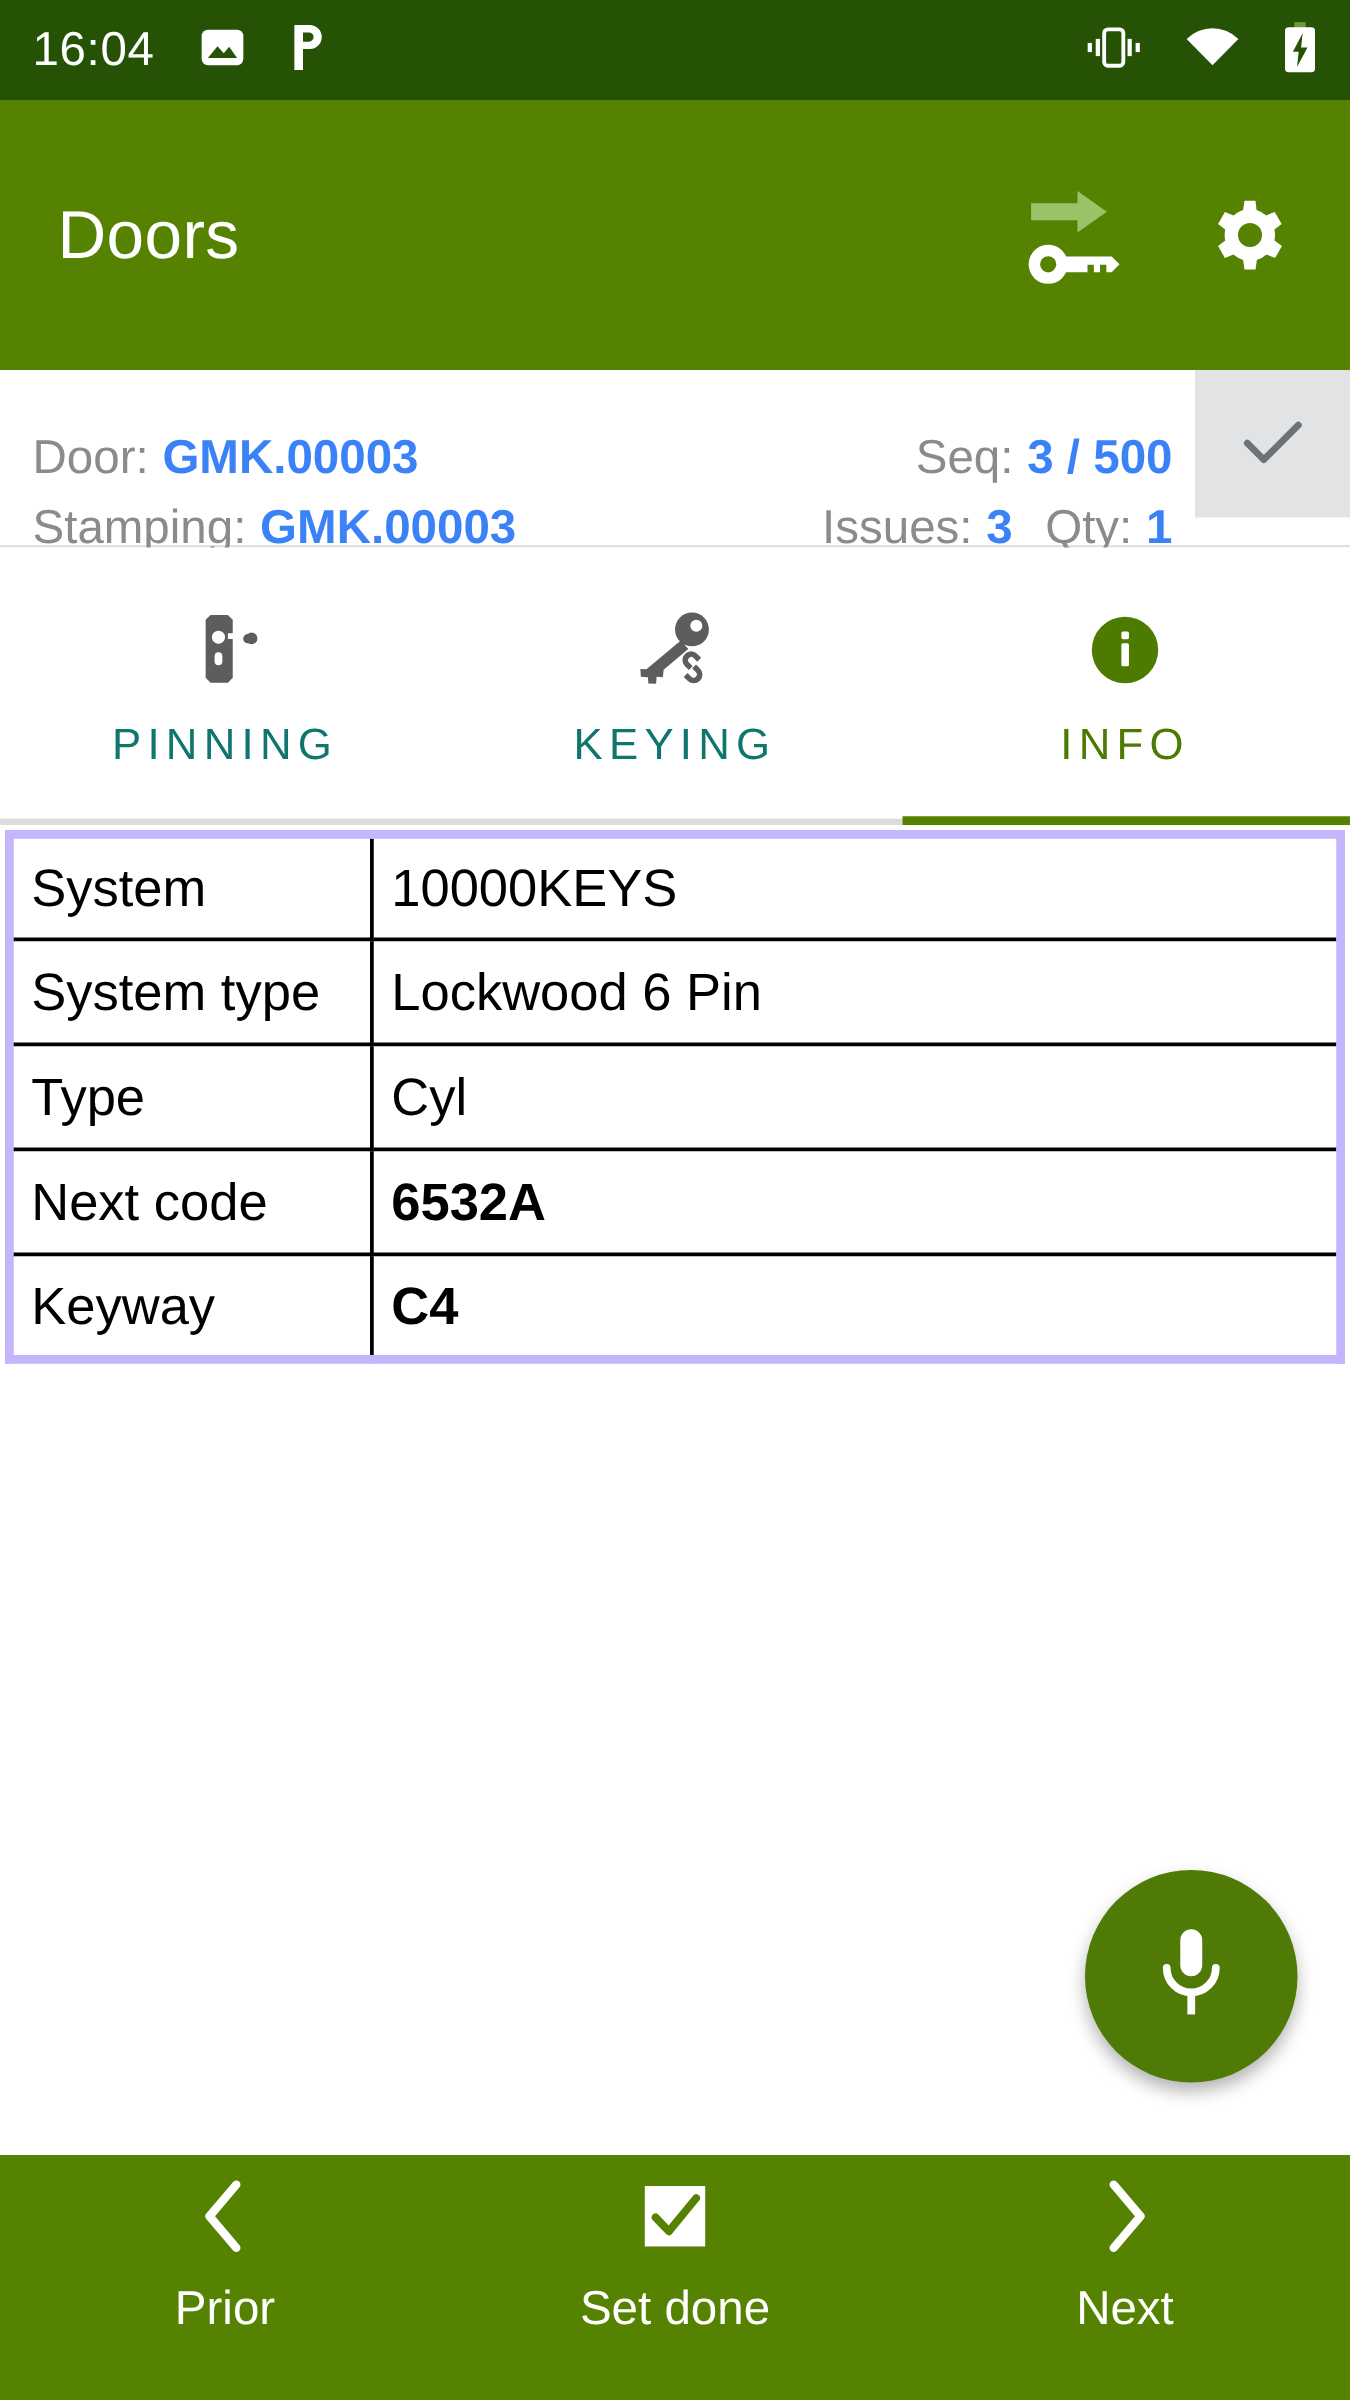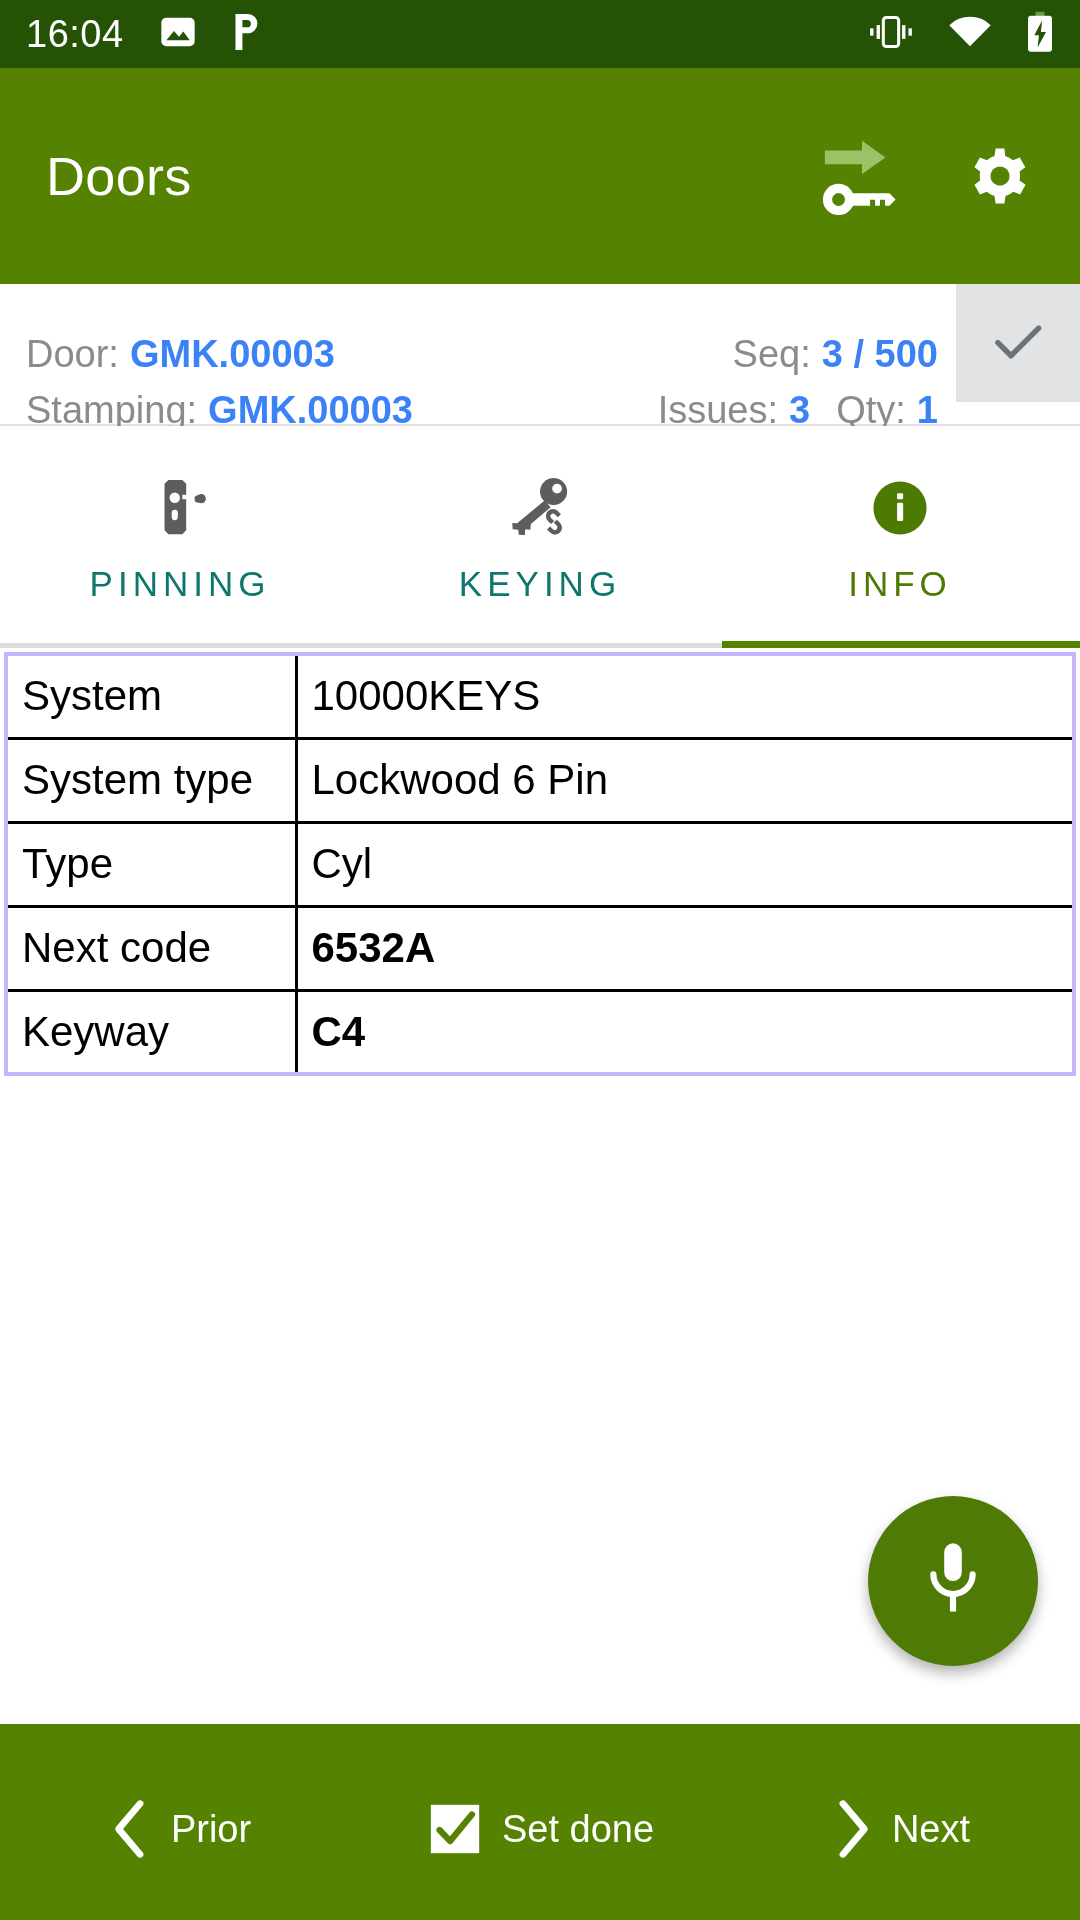--- a/index.html
+++ b/index.html
@@ -6,21 +6,21 @@
   html, body {
     width:1080px; height:1920px;
     font-family:"Liberation Sans", sans-serif;
     background:#ffffff;
     overflow:hidden;
   }
   #screen { position:relative; width:1080px; height:1920px; background:#fff; }
 
   
   .status-bar {
-    height:68px; background:#265206;
+    height:80px; background:#265206;
     display:flex; align-items:center;
     padding:0 26px;
   }
   .status-time {
     color:#ffffff; font-size:38px; font-weight:400;
     letter-spacing:0.5px;
   }
   .status-left-icons { display:flex; align-items:center; gap:30px; margin-left:34px; }
   .status-right-icons { margin-left:auto; display:flex; align-items:center; gap:34px; }
   .sb-ico { display:block; }
@@ -79,21 +79,21 @@
     left:66.85%; width:33.15%;
   }
   .tab-bar-baseline {
     position:absolute; bottom:0; left:0; width:100%; height:5px; background:#dcdcdc;
   }
 
   
   .table-wrap { padding:4px 4px 0 4px; }
   table.info-table {
     width:1072px; border-collapse:collapse; table-layout:fixed;
-    border:4px solid #c4b5fd;
+    border:7px solid #c4b5fd;
   }
   table.info-table td {
     border:3px solid #000; height:84px;
     font-size:42px; color:#000; font-weight:400;
     padding:0 14px; vertical-align:middle;
     line-height:1;
   }
   td.t-key { width:290px; }
   td.t-val.bold { font-weight:700; }
 
@@ -105,22 +105,22 @@
     display:flex; align-items:center; justify-content:center;
     box-shadow:0 7px 14px rgba(0,0,0,0.30);
   }
 
   
   .bottom-nav {
     position:absolute; left:0; bottom:0; width:1080px; height:196px;
     background:#558200; display:flex;
   }
   .nav-item {
-    flex:1; display:flex; flex-direction:row;
-    align-items:center; justify-content:center; gap:18px;
+    flex:1; display:flex; flex-direction:column;
+    align-items:center; justify-content:flex-start; gap:18px;
     padding-top:14px;
   }
   .nav-icon { height:70px; display:flex; align-items:center; justify-content:center; }
   .nav-label { color:#ffffff; font-size:38px; font-weight:400; }
 </style>
 </head>
 <body>
 
 <div id="screen">
 

